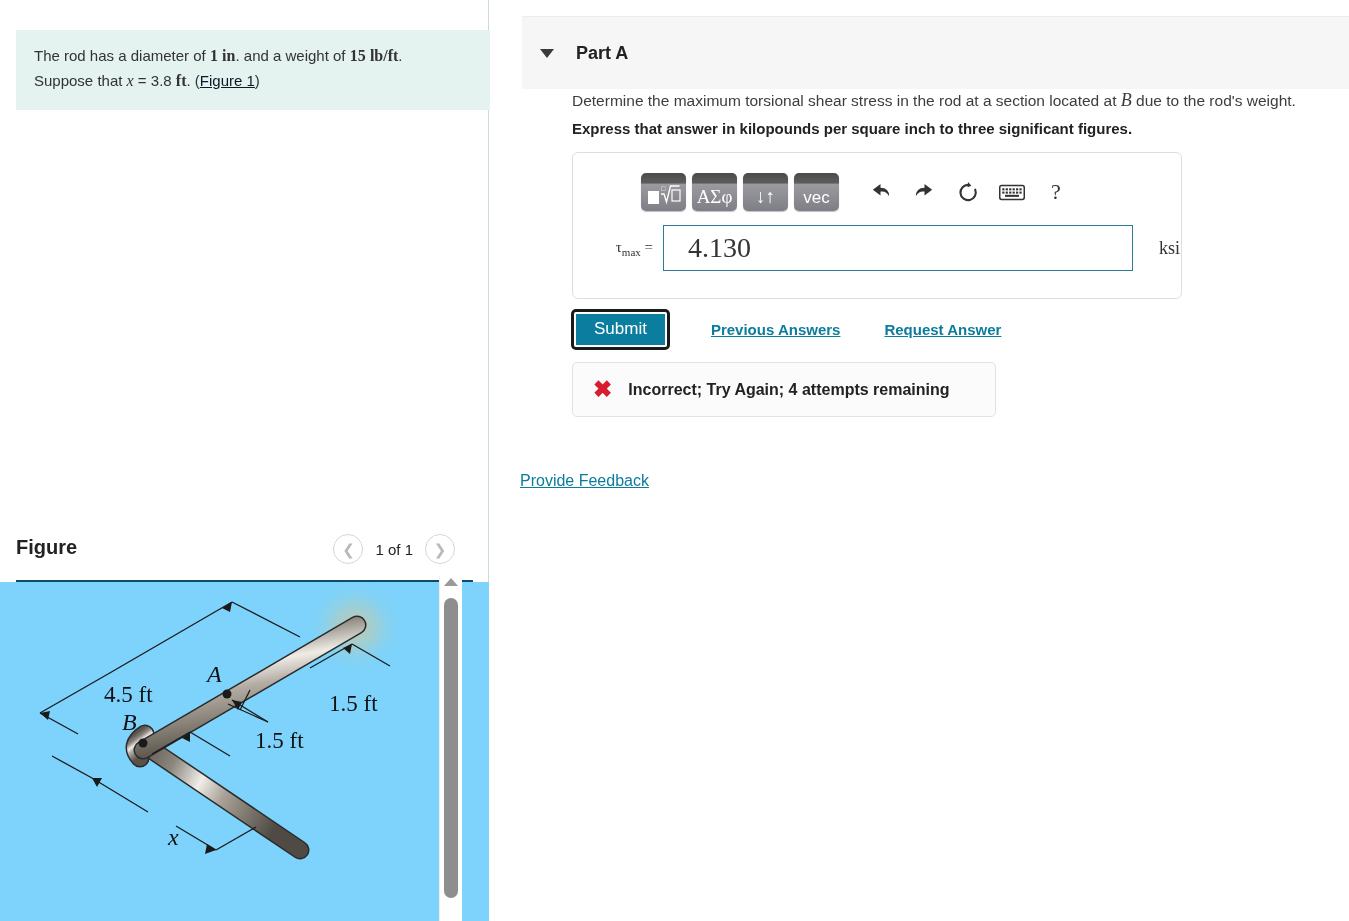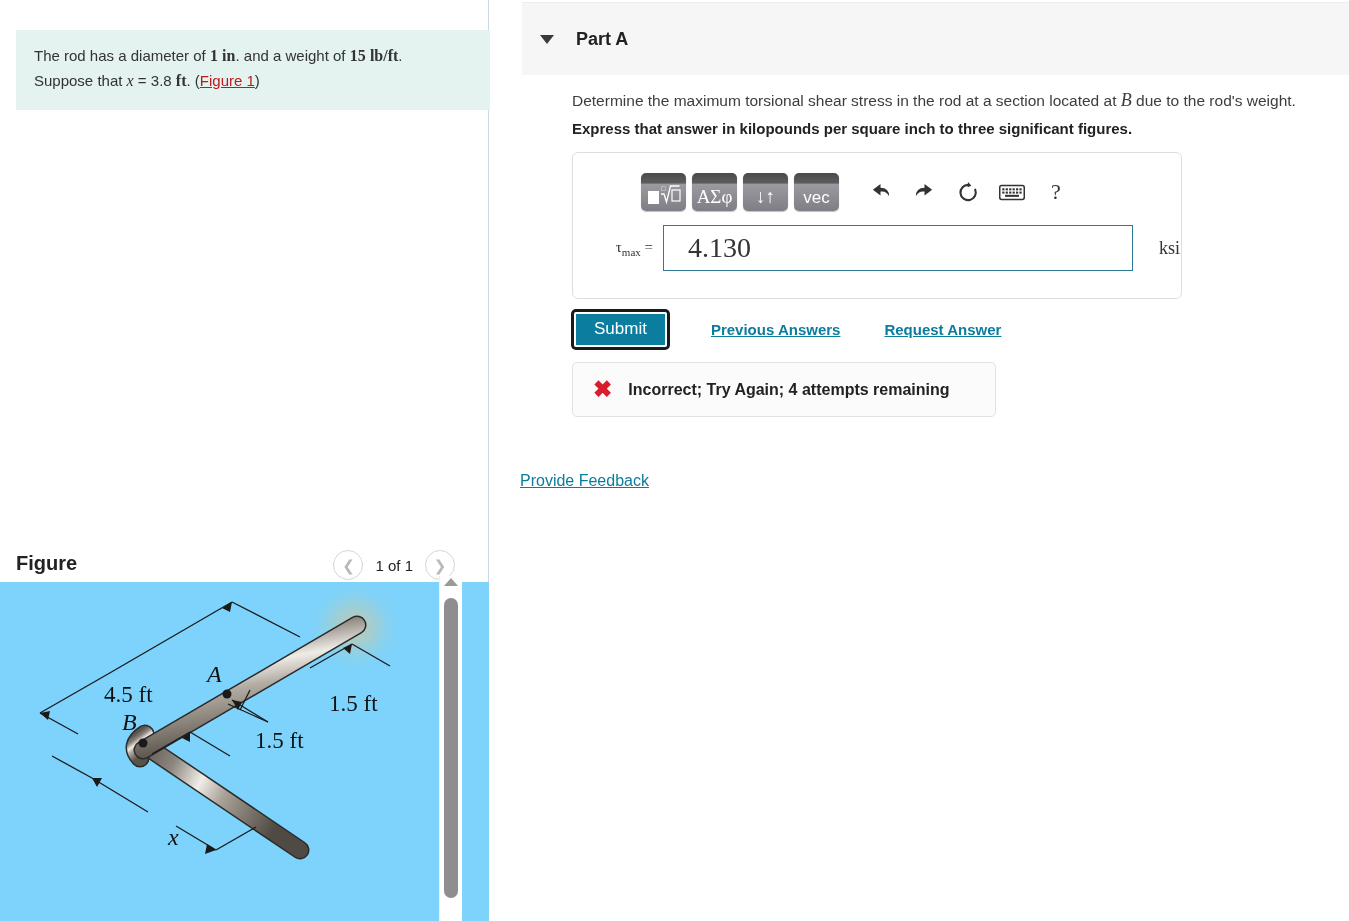--- a/index.html
+++ b/index.html
@@ -25,31 +25,31 @@
     background: #e4f2f0;
     padding: 14px 18px 16px 18px;
     box-sizing: border-box;
     color: #333;
     font-size: 15px;
     line-height: 1.55;
   }
   .mathy { font-family: "Liberation Serif", serif; font-weight: 700; font-size: 16px; }
   .mathvar { font-family: "Liberation Serif", serif; font-style: italic; font-size: 16px; }
   #problem-statement a {
-    color: #b91c1c; text-decoration: underline;
+    color: #0f172a; text-decoration: underline;
   }
 
   
   #figure-section {
     position: absolute; left: 0; top: 520px; width: 489px; height: 401px;
   }
   #figure-head {
     position: relative; height: 60px;
-    border-bottom: 1px solid #0c4a6e;
-    margin: 16px 16px;
+    border-bottom: 3px solid #0c4a6e;
+    margin: 0 16px;
   }
   #figure-title {
     position: absolute; left: 0; top: 16px;
     font-size: 20px; font-weight: 700; color: #222;
   }
   #figure-pager {
     position: absolute; right: 18px; top: 14px;
     display: flex; align-items: center; gap: 12px;
   }
   .pager-btn {
@@ -87,21 +87,21 @@
     width: 14px; height: 300px;
     background: #8e8e8e; border-radius: 7px;
   }
 
   
   #right-panel {
     position: absolute; left: 490px; top: 0;
     width: 859px; height: 921px; background: #fff;
   }
   #part-header {
-    position: absolute; left: 32px; top: 2px;
+    position: absolute; left: 32px; top: 16px;
     width: 827px; height: 72px;
     background: #f6f6f6;
     border-top: 1px solid #ededed;
     display: flex; align-items: center;
   }
   #part-caret {
     margin-left: 18px;
     width: 0; height: 0;
     border-left: 7px solid transparent;
     border-right: 7px solid transparent;

